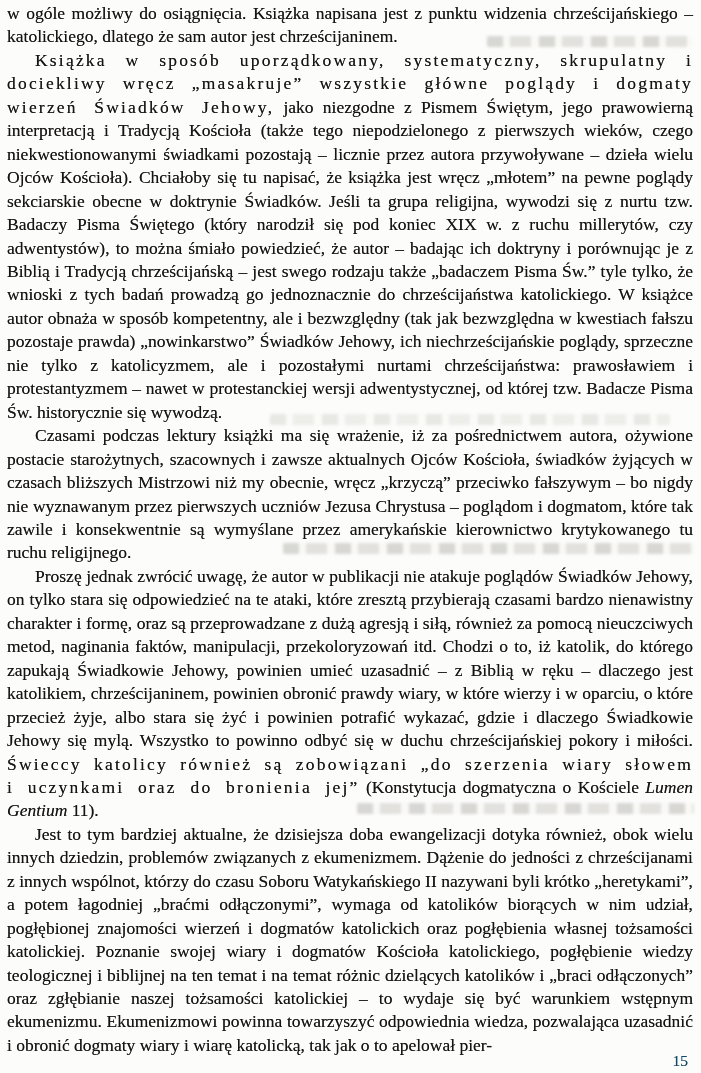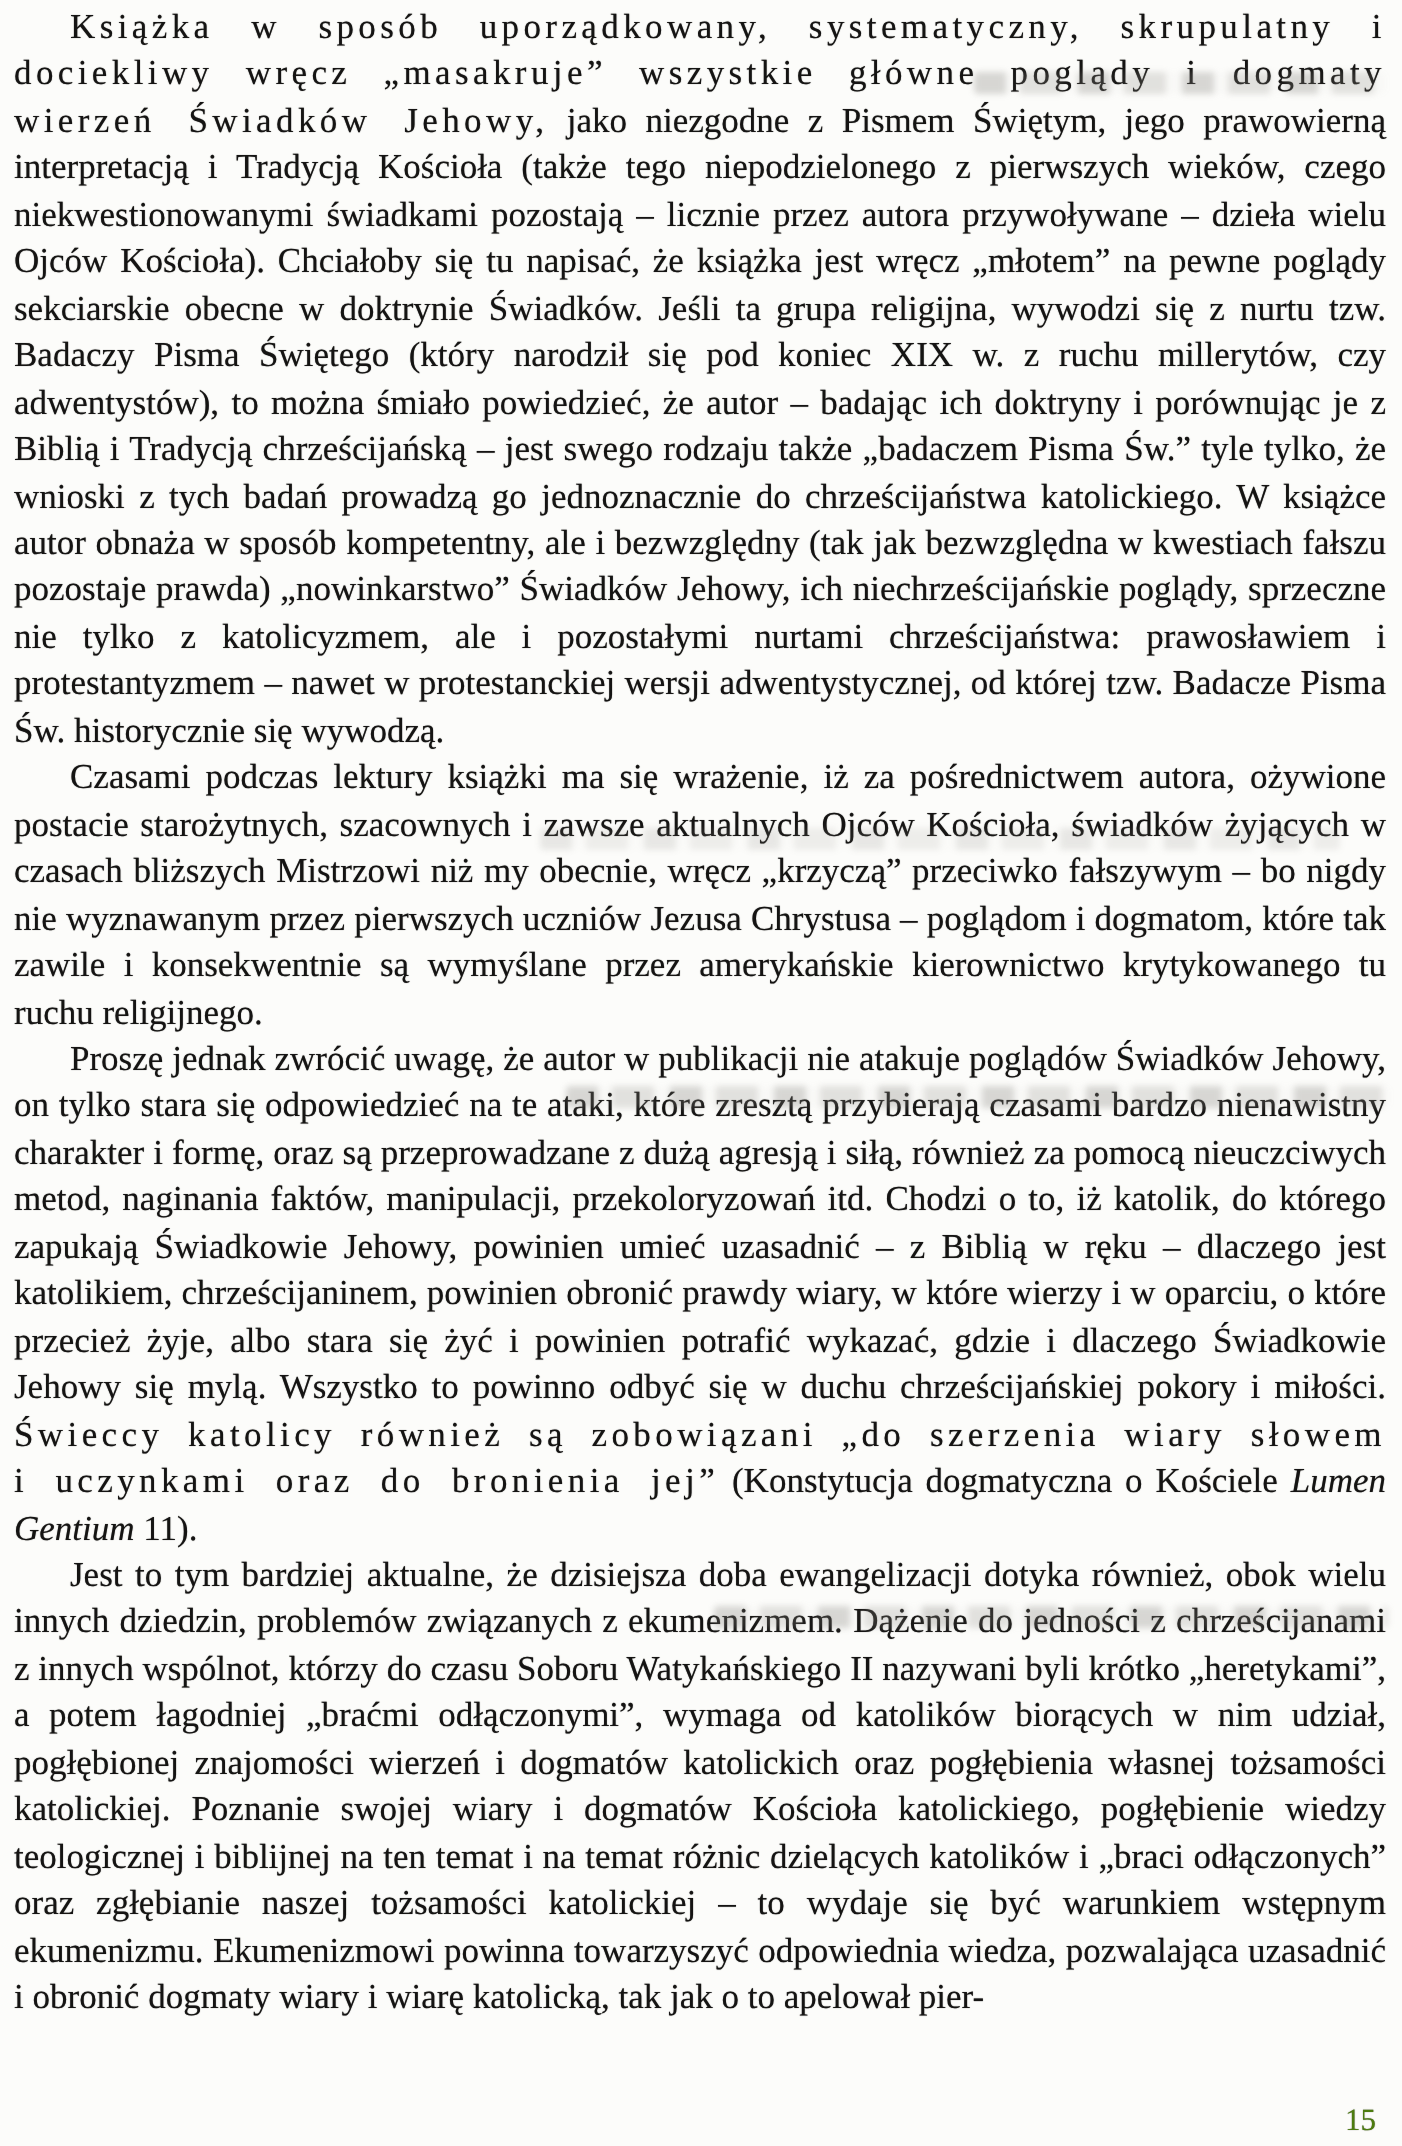--- a/index.html
+++ b/index.html
@@ -37,21 +37,21 @@
     word-spacing: 5px;
     margin-top: 30px;
   }
   .seg-italic { font-style: italic; }
   .page-number {
     position: absolute;
     right: 13px;
     bottom: 4px;
     font-size: 15.5px;
     line-height: 17px;
-    color: #4d7c0f;
+    color: #0c4a6e;
     text-shadow: 0 0 0.5px rgba(25,24,22,0.6);
   }
   
   .ghost {
     position: absolute;
     height: 11px;
     border-radius: 2px;
     background: repeating-linear-gradient(
       90deg,
       rgba(130,128,122,0.55) 0px, rgba(130,128,122,0.55) 16px,
@@ -66,20 +66,21 @@
   .ghost-1 { left: 487px; top: 36px;  width: 206px; }
   .ghost-2 { left: 270px; top: 414px; width: 400px; opacity: 0.30; }
   .ghost-3 { left: 283px; top: 543px; width: 412px; }
   .ghost-4 { left: 357px; top: 803px; width: 337px; }
 </style>
 </head>
 <body>
 
 <div class="scan-page">
   <div class="page-body">
+      <p class="para"><span class="seg-normal">w ogóle możliwy do osiągnięcia. Książka napisana jest z punktu widzenia chrześcijańskiego – katolickiego, dlatego że sam autor jest chrześcijaninem.</span></p>
       <p class="para indent"><span class="seg-spaced">Książka w sposób uporządkowany, systematyczny, skrupulatny i dociekliwy wręcz „masakruje” wszystkie główne poglądy i dogmaty wierzeń Świadków Jehowy,</span><span class="seg-normal"> jako niezgodne z Pismem Świętym, jego prawowierną interpretacją i Tradycją Kościoła (także tego niepodzielonego z pierwszych wieków, czego niekwestionowanymi świadkami pozostają – licznie przez autora przywoływane – dzieła wielu Ojców Kościoła). Chciałoby się tu napisać, że książka jest wręcz „młotem” na pewne poglądy sekciarskie obecne w doktrynie Świadków. Jeśli ta grupa religijna, wywodzi się z nurtu tzw. Badaczy Pisma Świętego (który narodził się pod koniec XIX w. z ruchu millerytów, czy adwentystów), to można śmiało powiedzieć, że autor – badając ich doktryny i porównując je z Biblią i Tradycją chrześcijańską – jest swego rodzaju także „badaczem Pisma Św.” tyle tylko, że wnioski z tych badań prowadzą go jednoznacznie do chrześcijaństwa katolickiego. W książce autor obnaża w sposób kompetentny, ale i bezwzględny (tak jak bezwzględna w kwestiach fałszu pozostaje prawda) „nowinkarstwo” Świadków Jehowy, ich niechrześcijańskie poglądy, sprzeczne nie tylko z katolicyzmem, ale i pozostałymi nurtami chrześcijaństwa: prawosławiem i protestantyzmem – nawet w protestanckiej wersji adwentystycznej, od której tzw. Badacze Pisma Św. historycznie się wywodzą.</span></p>
       <p class="para indent"><span class="seg-normal">Czasami podczas lektury książki ma się wrażenie, iż za pośrednictwem autora, ożywione postacie starożytnych, szacownych i zawsze aktualnych Ojców Kościoła, świadków żyjących w czasach bliższych Mistrzowi niż my obecnie, wręcz „krzyczą” przeciwko fałszywym – bo nigdy nie wyznawanym przez pierwszych uczniów Jezusa Chrystusa – poglądom i dogmatom, które tak zawile i konsekwentnie są wymyślane przez amerykańskie kierownictwo krytykowanego tu ruchu religijnego.</span></p>
       <p class="para indent"><span class="seg-normal">Proszę jednak zwrócić uwagę, że autor w publikacji nie atakuje poglądów Świadków Jehowy, on tylko stara się odpowiedzieć na te ataki, które zresztą przybierają czasami bardzo nienawistny charakter i formę, oraz są przeprowadzane z dużą agresją i siłą, również za pomocą nieuczciwych metod, naginania faktów, manipulacji, przekoloryzowań itd. Chodzi o to, iż katolik, do którego zapukają Świadkowie Jehowy, powinien umieć uzasadnić – z Biblią w ręku – dlaczego jest katolikiem, chrześcijaninem, powinien obronić prawdy wiary, w które wierzy i w oparciu, o które przecież żyje, albo stara się żyć i powinien potrafić wykazać, gdzie i dlaczego Świadkowie Jehowy się mylą. Wszystko to powinno odbyć się w duchu chrześcijańskiej pokory i miłości. </span><span class="seg-spaced">Świeccy katolicy również są zobowiązani „do szerzenia wiary słowem i uczynkami oraz do bronienia jej”</span><span class="seg-normal"> (Konstytucja dogmatyczna o Kościele </span><span class="seg-italic">Lumen Gentium</span><span class="seg-normal"> 11).</span></p>
       <p class="para indent"><span class="seg-normal">Jest to tym bardziej aktualne, że dzisiejsza doba ewangelizacji dotyka również, obok wielu innych dziedzin, problemów związanych z ekumenizmem. Dążenie do jedności z chrześcijanami z innych wspólnot, którzy do czasu Soboru Watykańskiego II nazywani byli krótko „heretykami”, a potem łagodniej „braćmi odłączonymi”, wymaga od katolików biorących w nim udział, pogłębionej znajomości wierzeń i dogmatów katolickich oraz pogłębienia własnej tożsamości katolickiej. Poznanie swojej wiary i dogmatów Kościoła katolickiego, pogłębienie wiedzy teologicznej i biblijnej na ten temat i na temat różnic dzielących katolików i „braci odłączonych” oraz zgłębianie naszej tożsamości katolickiej – to wydaje się być warunkiem wstępnym ekumenizmu. Ekumenizmowi powinna towarzyszyć odpowiednia wiedza, pozwalająca uzasadnić i obronić dogmaty wiary i wiarę katolicką, tak jak o to apelował pier-</span></p>
     </div>
 
   <div class="ghost ghost-1"></div>
   <div class="ghost ghost-2"></div>
   <div class="ghost ghost-3"></div>
   <div class="ghost ghost-4"></div>

